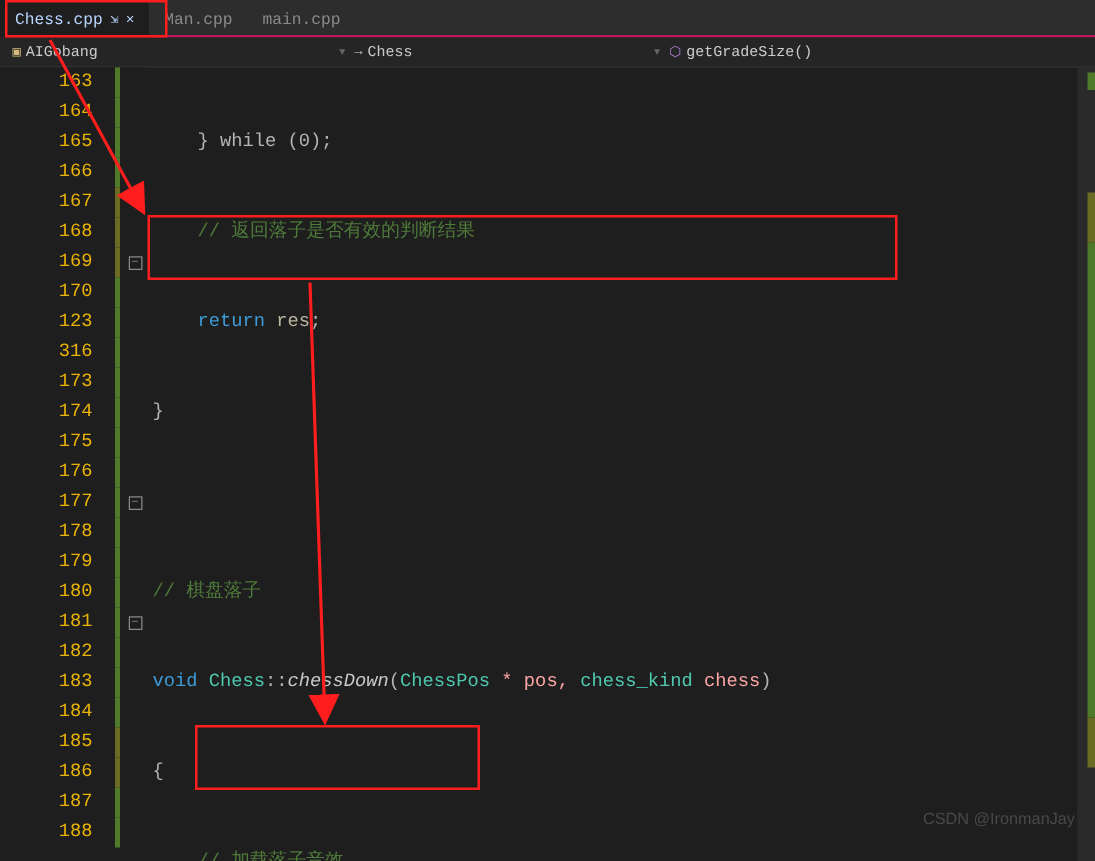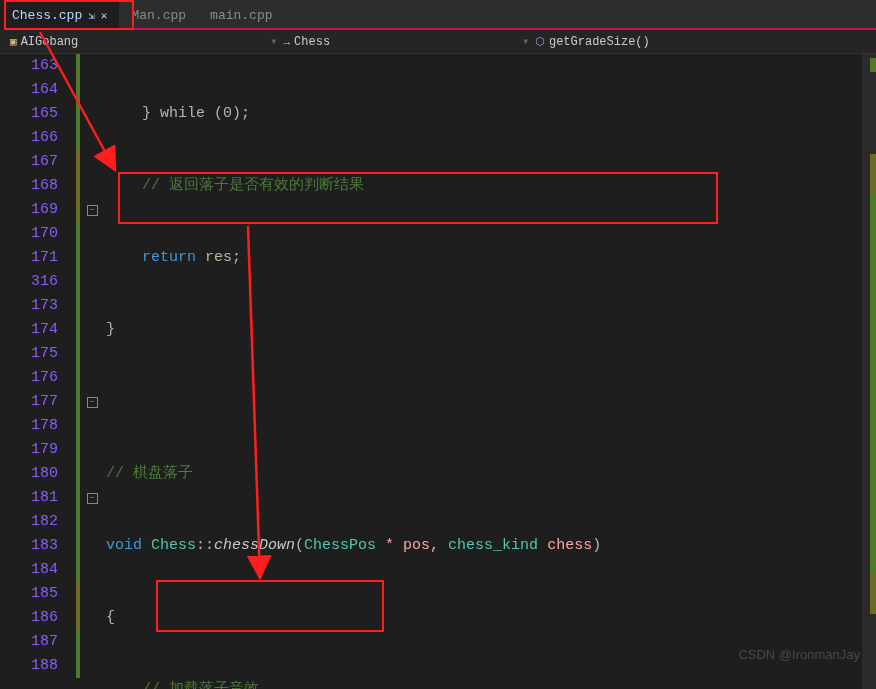--- a/index.html
+++ b/index.html
@@ -8,21 +8,21 @@
   .tab { display:flex; align-items:center; padding:0 12px; height:30px; color:#8a8a8a; font-size:13px; cursor:pointer; }
   .tab.active { background:#1e1e1e; color:#b7d6ff; }
   .tab .pin, .tab .close { margin-left:6px; font-size:11px; }
   .nav-bar { display:flex; align-items:center; background:#252526; height:24px; border-bottom:1px solid #333; font-size:12px; color:#cccccc; padding-left:6px; }
   .nav-item { display:flex; align-items:center; padding:0 10px 0 4px; }
   .nav-sep { color:#666; margin:0 2px; }
   .nav-icon { margin-right:4px; font-size:11px; }
   .purple-ico { color:#b180d7; }
   .orange-ico { color:#d7ba7d; }
   .editor { display:flex; height:calc(689px - 54px); position:relative; }
-  .gutter { width:76px; text-align:right; color:#8b5cf6; font-size:15px; line-height:24px; padding-right:18px; user-select:none; background:#1e1e1e; }
+  .gutter { width:92px; text-align:right; color:#eab308; font-size:15px; line-height:24px; padding-right:18px; user-select:none; background:#1e1e1e; }
   .gutter .ln { height:24px; }
   .fold-col { width:20px; background:#1e1e1e; line-height:24px; font-size:10px; color:#888; }
   .fold-col .f { height:24px; display:flex; align-items:center; justify-content:center; cursor:pointer; }
   .fold-box { width:11px; height:11px; border:1px solid #888; display:flex; align-items:center; justify-content:center; background:#1e1e1e; font-size:9px; line-height:9px; }
   .bar-col { width:6px; background:#1e1e1e; line-height:24px; }
   .bar-col .b { height:24px; }
   .bar-green { border-left:4px solid #4e7a2a; }
   .bar-olive { border-left:4px solid #6b6b24; }
   .code { flex:1; line-height:24px; white-space:pre; font-size:15px; overflow:hidden; padding-left:4px; }
   .code .row { height:24px; }
@@ -80,21 +80,21 @@
 <div class="editor">
   <div class="gutter" id="gutter">
       <div class="ln">163</div>
       <div class="ln">164</div>
       <div class="ln">165</div>
       <div class="ln">166</div>
       <div class="ln">167</div>
       <div class="ln">168</div>
       <div class="ln">169</div>
       <div class="ln">170</div>
-      <div class="ln">171</div>
+      <div class="ln">123</div>
       <div class="ln">316</div>
       <div class="ln">173</div>
       <div class="ln">174</div>
       <div class="ln">175</div>
       <div class="ln">176</div>
       <div class="ln">177</div>
       <div class="ln">178</div>
       <div class="ln">179</div>
       <div class="ln">180</div>
       <div class="ln">181</div>

